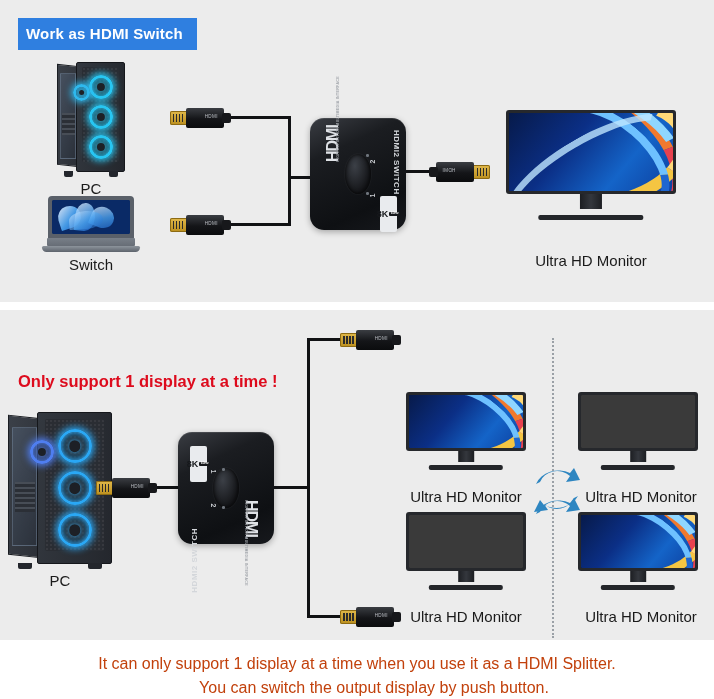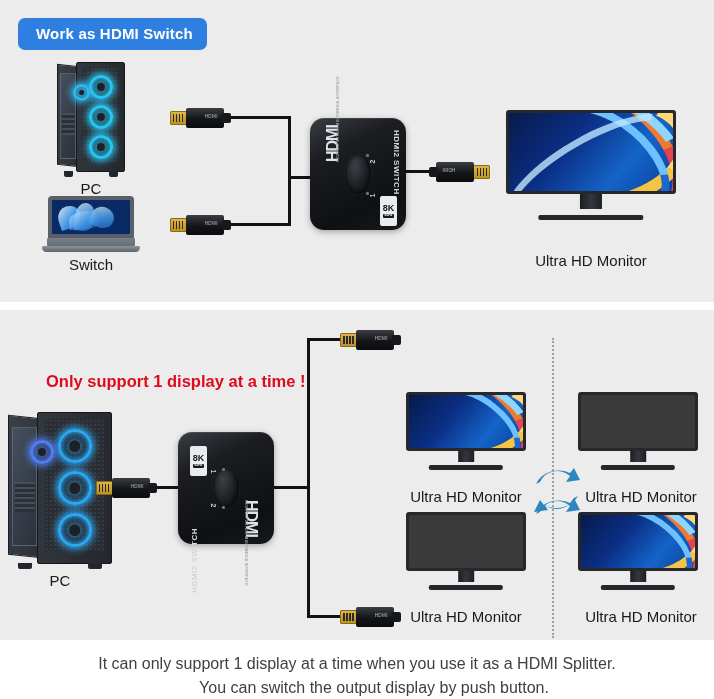--- a/index.html
+++ b/index.html
@@ -20,32 +20,31 @@
   #section-splitter { top: 310px; height: 330px; }
   #divider-gap { position:absolute; left:0; top:302px; width:714px; height:8px; background:#ffffff; }
 
   
   .badge {
     position: absolute;
     background: #2f7fe0;
     color: #ffffff;
     font-weight: bold;
     font-size: 15px;
-    border-radius: 7px;
-    padding: 7px 14px 8px 18px;
+    border-radius: 0;
+    padding: 7px 14px 8px 8px;
     letter-spacing: .2px;
     white-space: nowrap;
   }
   .warn-text {
     position: absolute;
     color: #dd0b1d;
     font-weight: bold;
     font-size: 16.5px;
     white-space: nowrap;
-    margin-left: 28px;
   }
 
   
   .dev-label {
     position: absolute;
     font-size: 15px;
     color: #1a1a1a;
     text-align: center;
     white-space: nowrap;
     transform: translateX(-50%);
@@ -221,40 +220,40 @@
   }
   .hdmi-logo {
     font-size:16px; font-weight:bold; letter-spacing:-1px;
     color:#dfe2e6;
   }
   .hdmi-sub { font-size:3.6px; letter-spacing:.3px; color:#9ea2a8; }
   .num { font-size:7px; color:#c9ccd1; }
   .dot { position:absolute; width:2.5px; height:2.5px; border-radius:50%; background:#6f757d; }
   .k8 {
     position:absolute; background:#e9ebee; border-radius:2px;
-    width:17px; height:30px;
-    display:flex; flex-direction:column; align-items:center; justify-content:center;
+    width:17px; height:36px;
+    display:flex; flex-direction:row; align-items:center; justify-content:center;
     gap:1px;
   }
   .k8 .big { font-size:9px; font-weight:bold; color:#16181b; line-height:1; }
   .k8 .sm  { font-size:3.4px; font-weight:bold; color:#ffffff; background:#16181b;
              padding:0.5px 1.5px; border-radius:1px; line-height:1; }
 
   
   .swap { position:absolute; }
 
   .dotline {
     position:absolute;
     border-left:2px dotted #9aa0a6;
   }
 
   
   .caption {
     position:absolute; left:0; width:714px;
-    text-align:center; color:#404040;
+    text-align:center; color:#c2410c;
     font-size:16px; line-height:24px;
   }
 </style>
 </head>
 <body>
 
 <div class="section" id="section-switch">
 
   <div class="badge" style="left:18px; top:18px;">Work as HDMI Switch</div>
 

